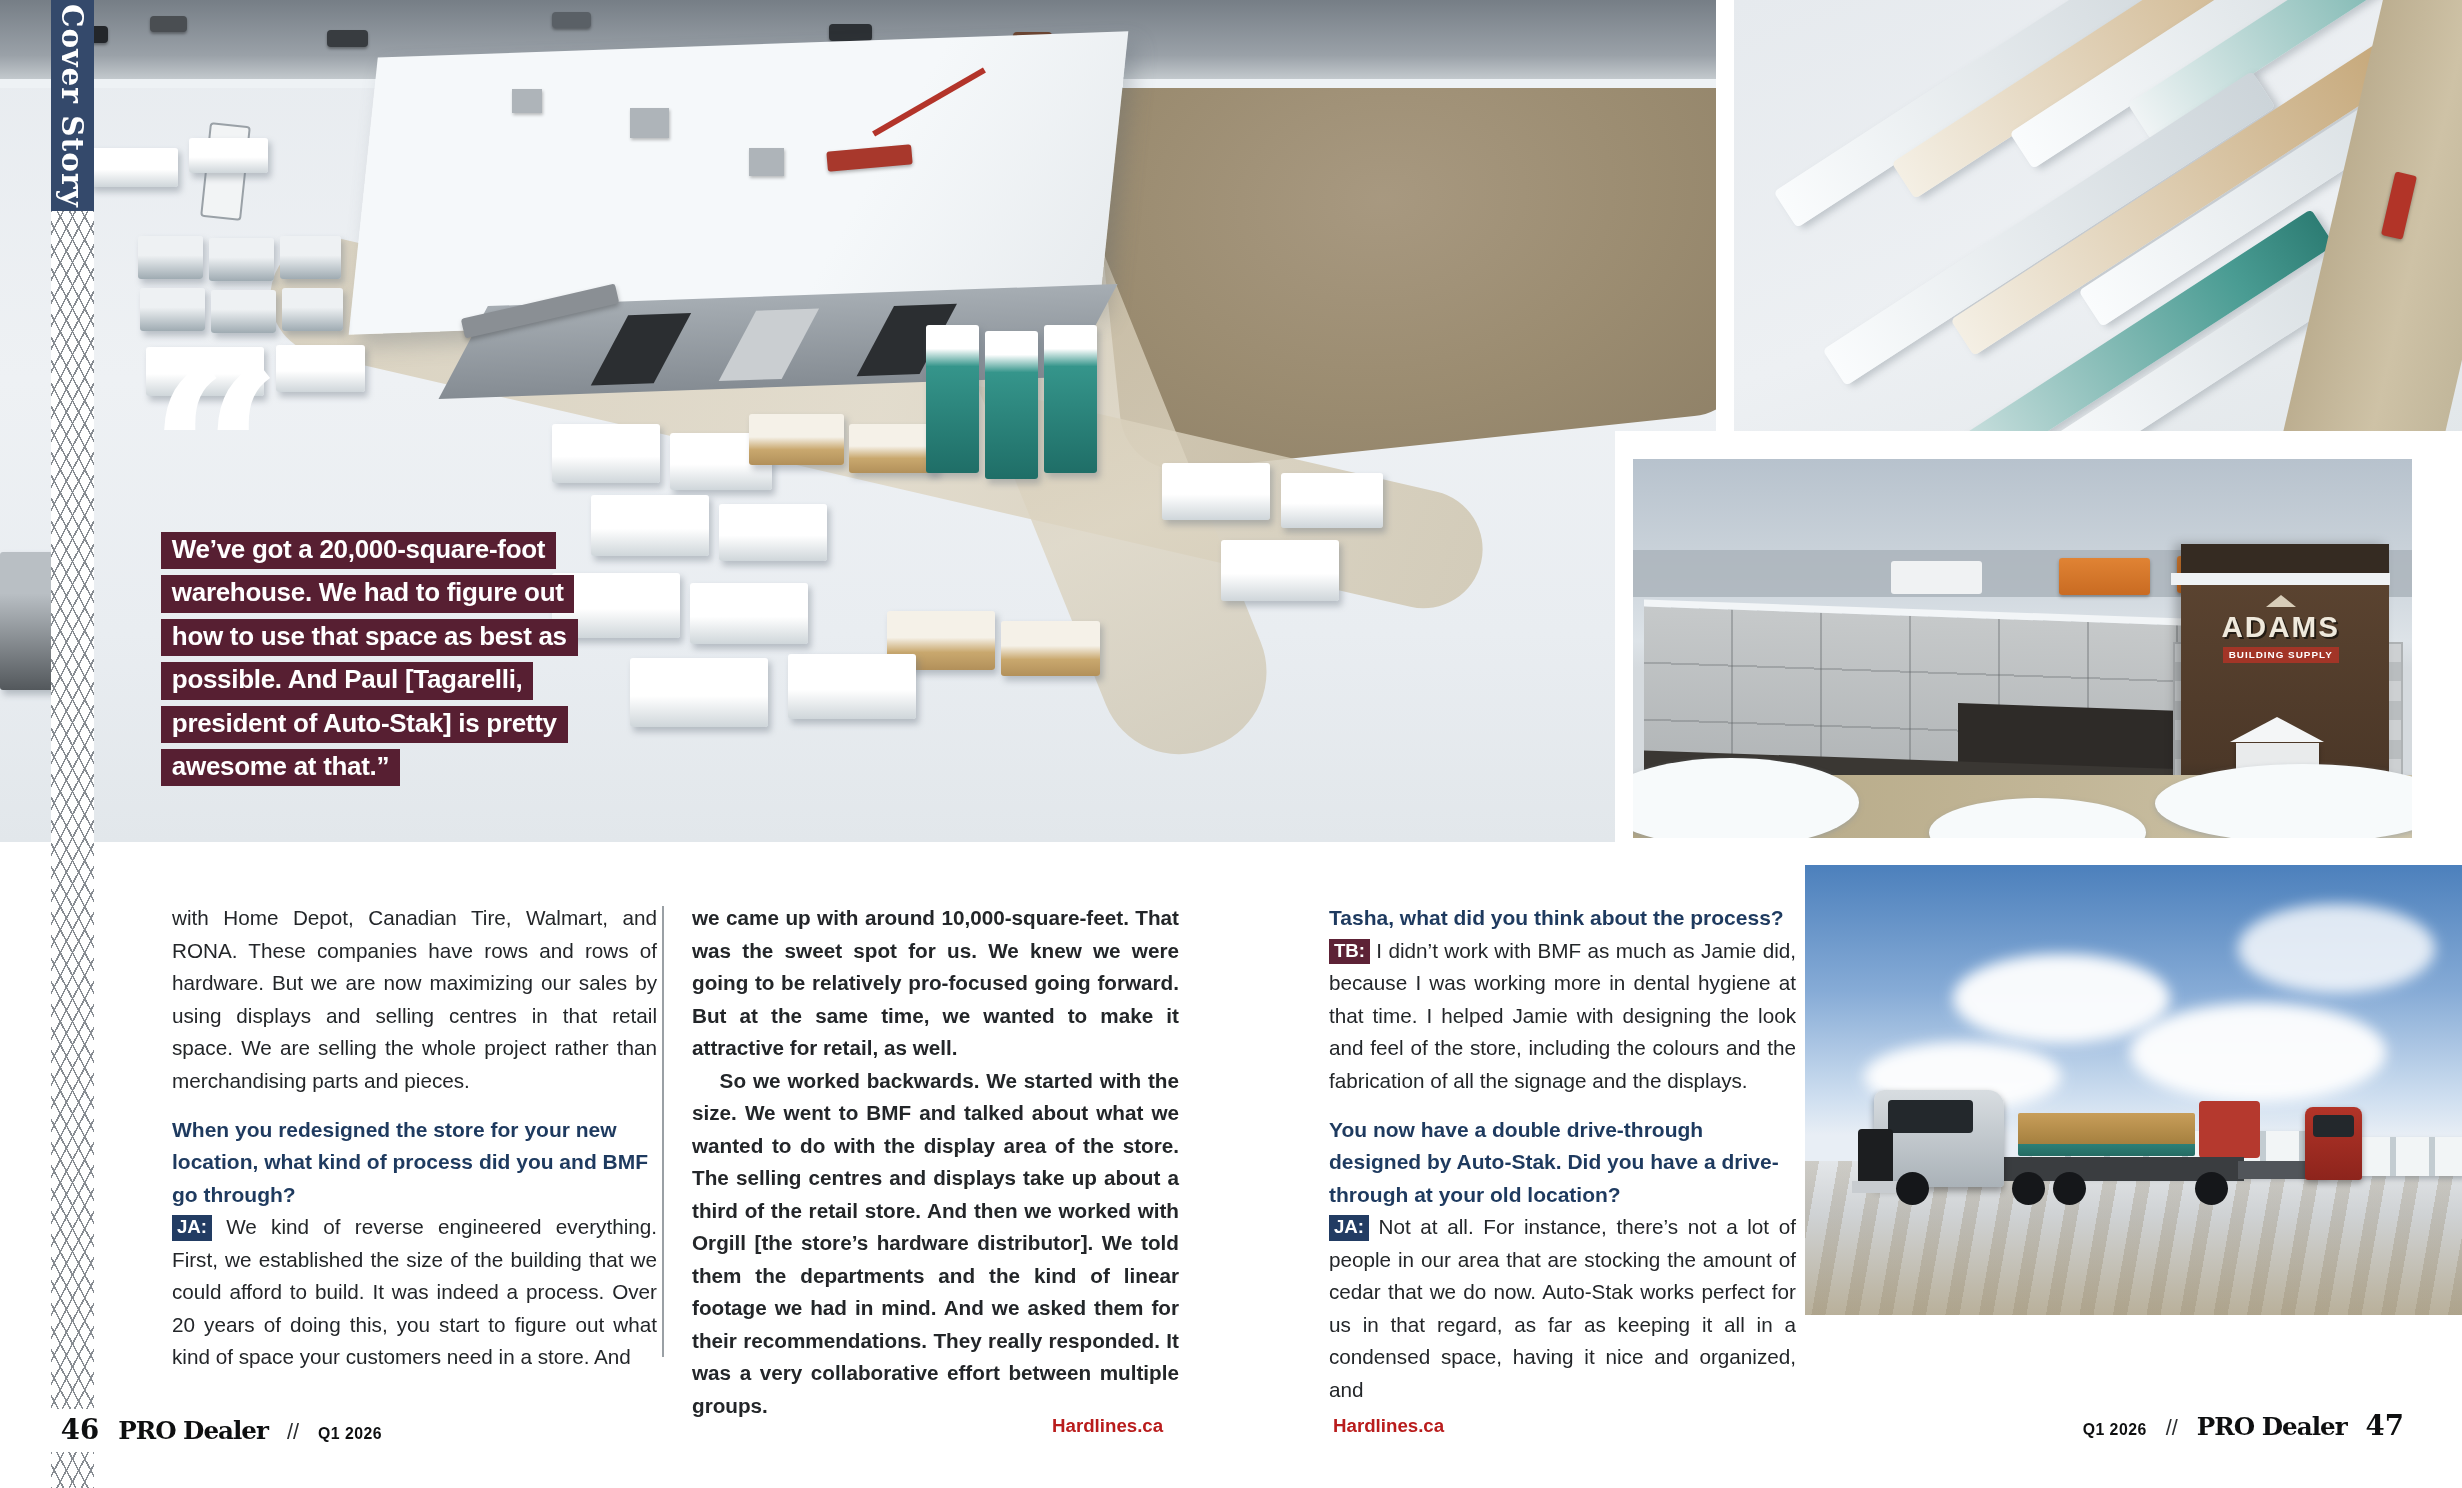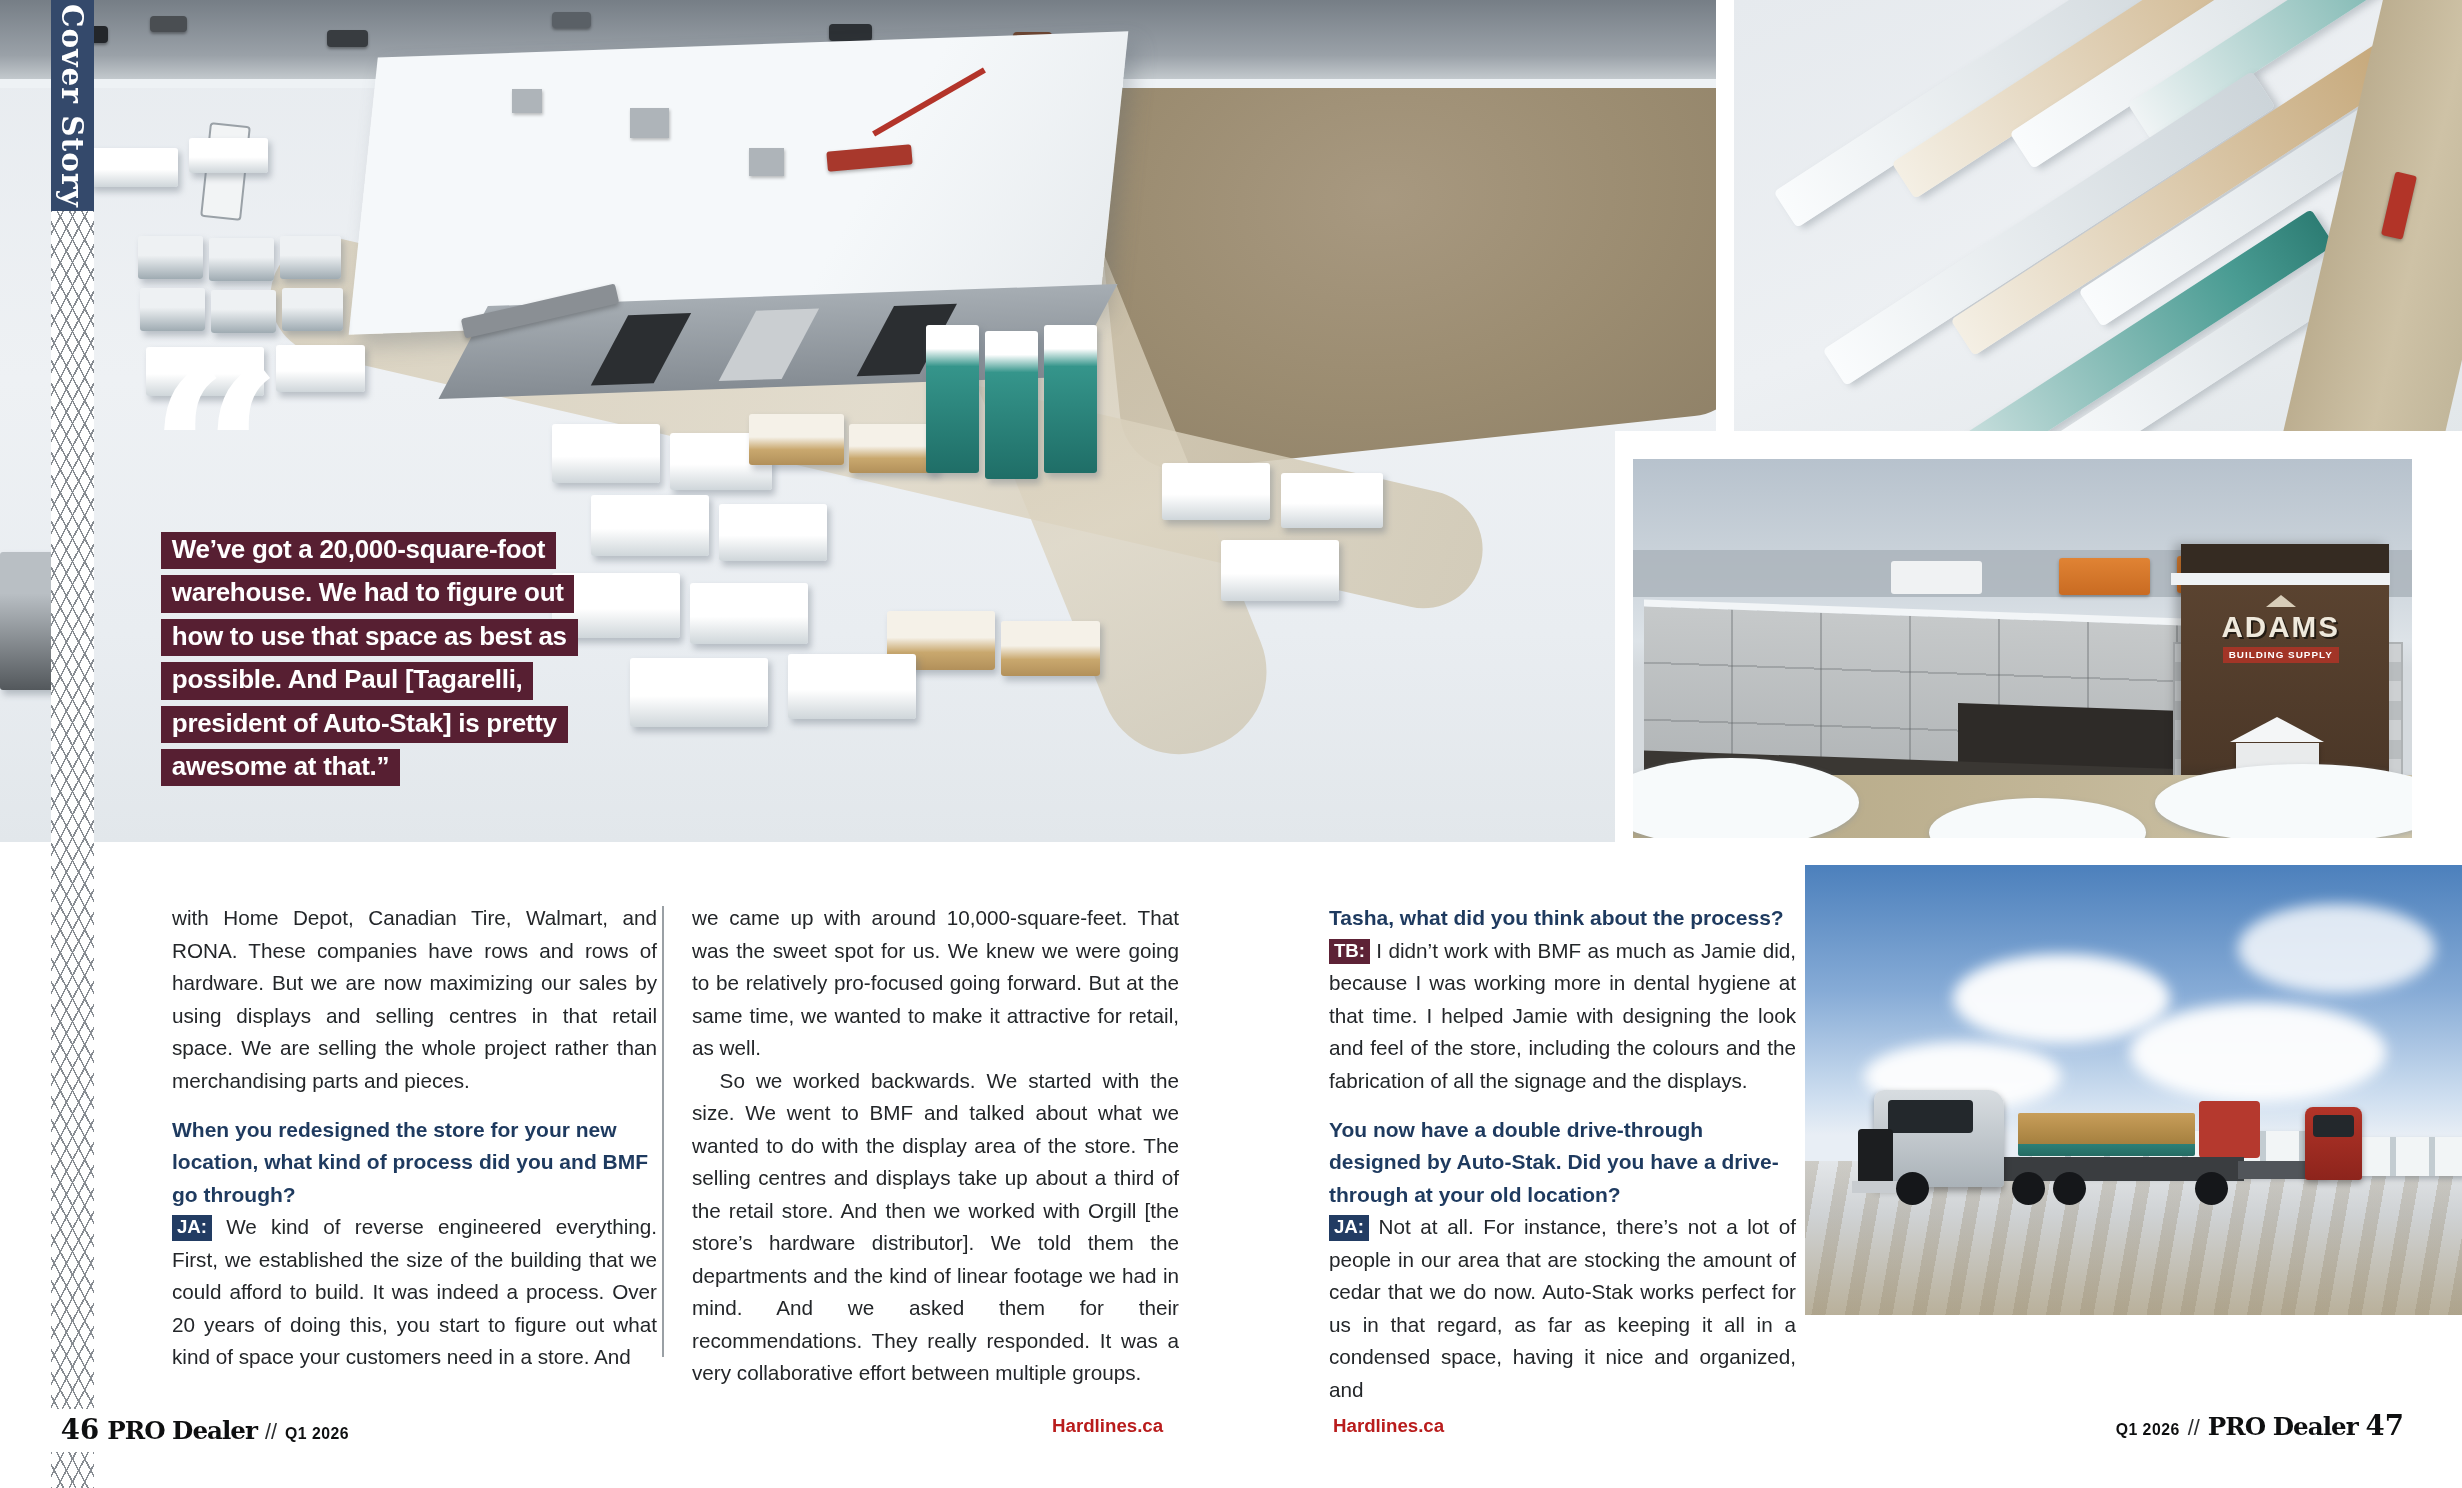--- a/index.html
+++ b/index.html
@@ -155,21 +155,21 @@
   .col p.cont{margin:0;text-indent:27.6px;}
   .col h3{font-size:21px;line-height:32.5px;color:#1e3a5f;margin:16.7px 0 0;text-align:left;}
   .col h3.first{margin-top:0;}
   .badge{display:inline-block;color:#fff;font-weight:bold;font-size:18.7px;line-height:23.6px;
      padding:0 4.9px 2px;vertical-align:1px;}
   .badge.navy{background:#223c63;}
   .badge.maroon{background:#5d2236;}
   .divider{position:absolute;left:662px;top:906px;width:2px;height:451px;background:#9aa0a5;}
 
   
-  .footer{position:absolute;top:1409px;display:flex;align-items:baseline;gap:8px;color:#0e0f10;z-index:40;}
+  .footer{position:absolute;top:1409px;display:flex;align-items:baseline;gap:19px;color:#0e0f10;z-index:40;}
   .f-num{font:bold 27.6px "DejaVu Serif",serif;}
   .f-brand{font:bold 24.6px "DejaVu Serif",serif;letter-spacing:-1px;}
   .f-sep{font:21.7px "Liberation Sans",sans-serif;color:#2c2e30;}
   .f-issue{font:bold 15.8px "Liberation Sans",sans-serif;letter-spacing:0.5px;}
   .footer-left{left:47px;background:#fff;padding:3.9px 13.8px 5.9px;}
   .footer-right{right:59px;}
   .hardlines{position:absolute;top:1415px;font:bold 18.7px "Liberation Sans",sans-serif;color:#b91c1c;}
 </style>
 </head>
 <body>
@@ -314,21 +314,21 @@
 <div class="hatch"></div>
 
 <div class="col" style="left:172px;width:485px;">
   <p>with Home Depot, Canadian Tire, Walmart, and RONA. These companies have rows and rows of hardware. But we are now maximizing our sales by using displays and selling centres in that retail space. We are selling the whole project rather than merchandising parts and pieces.</p>
   <h3>When you redesigned the store for your new location, what kind of process did you and BMF go through?</h3>
   <p><span class="badge navy">JA:</span> <span>We kind of reverse engineered everything. First, we established the size of the building that we could afford to build. It was indeed a process. Over 20 years of doing this, you start to figure out what kind of space your customers need in a store. And</span></p>
 </div>
 
 <div class="divider"></div>
 
-<div class="col" style="left:692px;width:487px;">
+<div class="col" style="left:692px;width:487px;font-weight:bold;">
   <p style="margin:0;">we came up with around 10,000-square-feet. That was the sweet spot for us. We knew we were going to be relatively pro-focused going forward. But at the same time, we wanted to make it attractive for retail, as well.</p>
   <p class="cont">So we worked backwards. We started with the size. We went to BMF and talked about what we wanted to do with the display area of the store. The selling centres and displays take up about a third of the retail store. And then we worked with Orgill [the store’s hardware distributor]. We told them the departments and the kind of linear footage we had in mind. And we asked them for their recommendations. They really responded. It was a very collaborative effort between multiple groups.</p>
 </div>
 
 <div class="col" style="left:1329px;width:467px;">
   <h3 class="first">Tasha, what did you think about the process?</h3>
   <p><span class="badge maroon">TB:</span> <span>I didn’t work with BMF as much as Jamie did, because I was working more in dental hygiene at that time. I helped Jamie with designing the look and feel of the store, including the colours and the fabrication of all the signage and the displays.</span></p>
   <h3>You now have a double drive-through designed by Auto-Stak. Did you have a drive-through at your old location?</h3>
   <p><span class="badge navy">JA:</span> <span>Not at all. For instance, there’s not a lot of people in our area that are stocking the amount of cedar that we do now. Auto-Stak works perfect for us in that regard, as far as keeping it all in a condensed space, having it nice and organized, and</span></p>
 </div>

